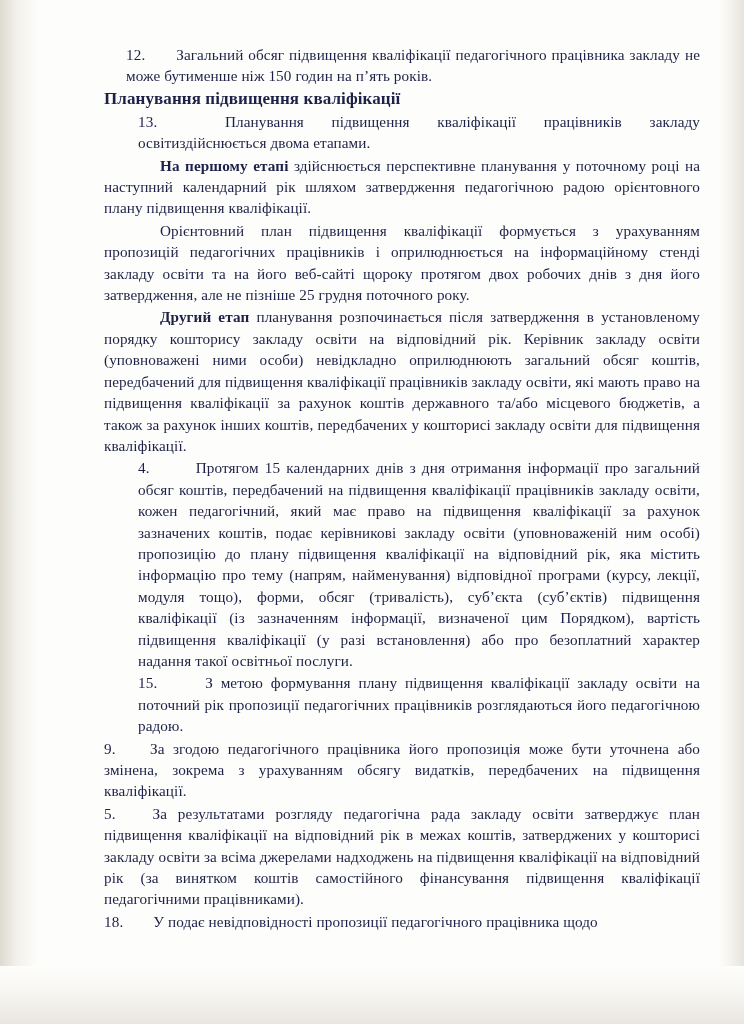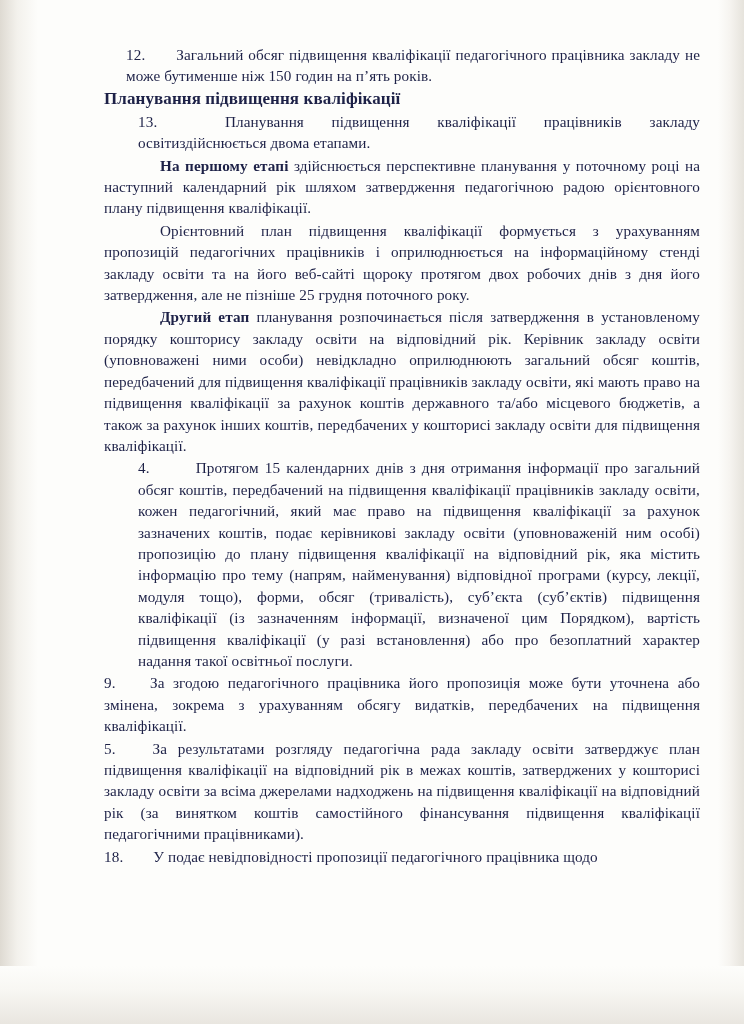--- a/index.html
+++ b/index.html
@@ -111,20 +111,24 @@
 
     <p class="para firstline-indent-lg">
       <span><b>Другий етап</b> планування розпочинається після затвердження в установленому порядку кошторису закладу освіти на відповідний рік. Керівник закладу освіти (уповноважені ними особи) невідкладно оприлюднюють загальний обсяг коштів, передбачений для підвищення кваліфікації працівників закладу освіти, які мають право на підвищення кваліфікації за рахунок коштів державного та/або місцевого бюджетів, а також за рахунок інших коштів, передбачених у кошторисі закладу освіти для підвищення кваліфікації.</span>
     </p>
 
     <p class="para indent-num2">
       <span class="num">4.</span>
       <span class="tab-md"></span><span>Протягом 15 календарних днів з дня отримання інформації про загальний обсяг коштів, передбачений на підвищення кваліфікації працівників закладу освіти, кожен педагогічний, який має право на підвищення кваліфікації за рахунок зазначених коштів, подає керівникові закладу освіти (уповноваженій ним особі) пропозицію до плану підвищення кваліфікації на відповідний рік, яка містить інформацію про тему (напрям, найменування) відповідної програми (курсу, лекції, модуля тощо), форми, обсяг (тривалість), суб’єкта (суб’єктів) підвищення кваліфікації (із зазначенням інформації, визначеної цим Порядком), вартість підвищення кваліфікації (у разі встановлення) або про безоплатний характер надання такої освітньої послуги.</span>
     </p>
 
+    <p class="para indent-num2">
+      <span class="num">15.</span>
+      <span class="tab-md"></span><span>З метою формування плану підвищення кваліфікації закладу освіти на поточний рік пропозиції педагогічних працівників розглядаються його педагогічною радою.</span>
+    </p>
 
     <p class="para">
       <span class="num">9.</span>
       <span class="tab-sm"></span><span>За згодою педагогічного працівника його пропозиція може бути уточнена або змінена, зокрема з урахуванням обсягу видатків, передбачених на підвищення кваліфікації.</span>
     </p>
 
     <p class="para">
       <span class="num">5.</span>
       <span class="tab-sm"></span><span>За результатами розгляду педагогічна рада закладу освіти затверджує план підвищення кваліфікації на відповідний рік в межах коштів, затверджених у кошторисі закладу освіти за всіма джерелами надходжень на підвищення кваліфікації на відповідний рік (за винятком коштів самостійного фінансування підвищення кваліфікації педагогічними працівниками).</span>
     </p>

